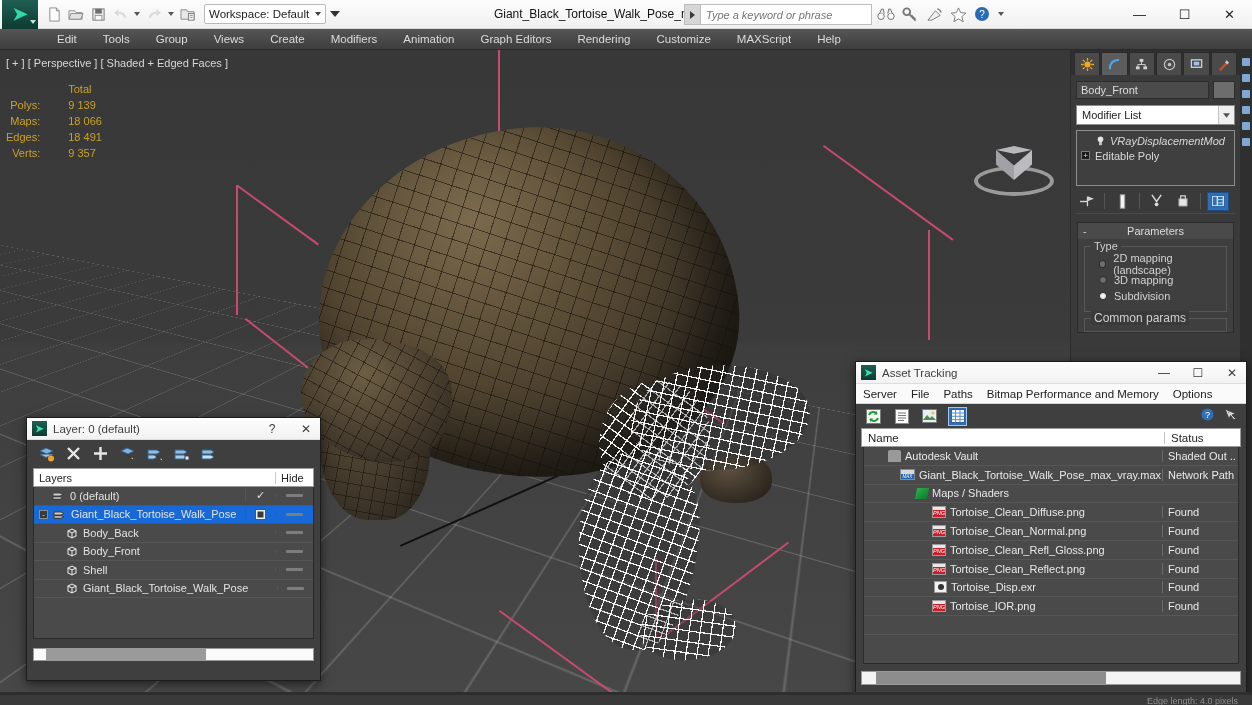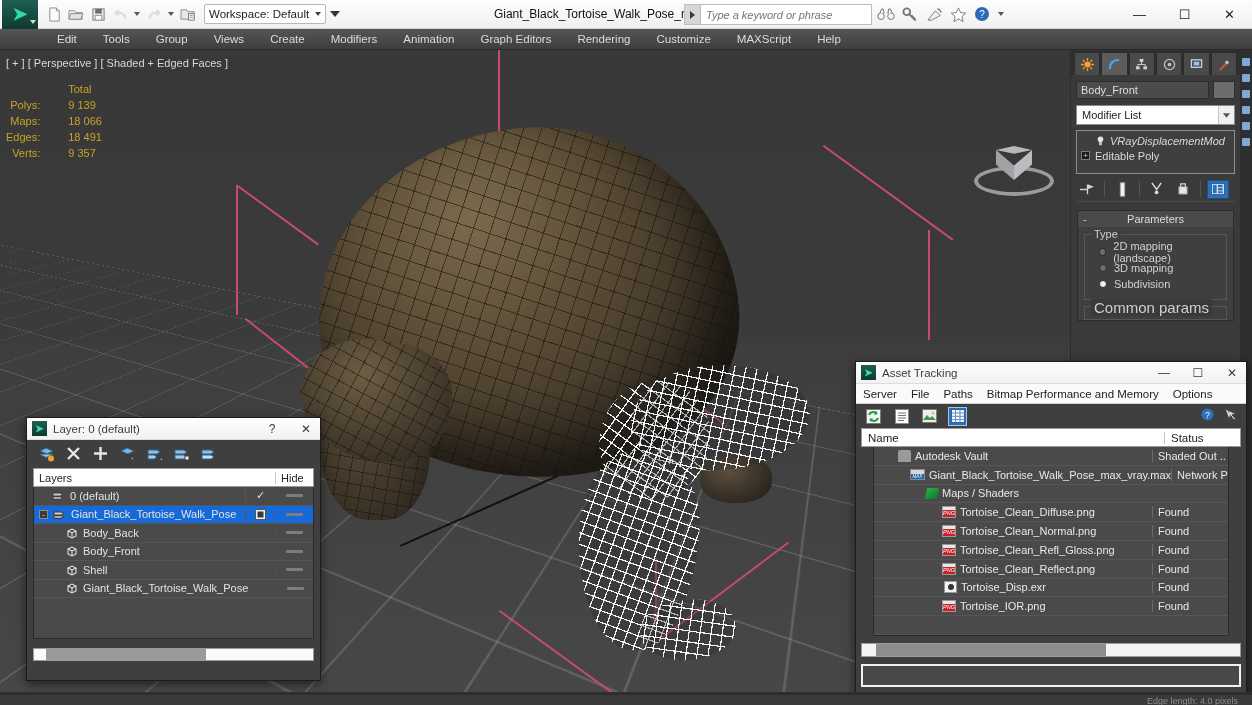--- a/index.html
+++ b/index.html
@@ -194,21 +194,21 @@
   }
   .color-swatch { width: 22px; height: 18px; background:#6d6d6d; border:1px solid #2d2d2d; }
   .modlist {
     margin: 6px 5px 0 5px; height: 20px; background:#fff; border:1px solid #8b8b8b;
     display:flex; align-items:center; justify-content:space-between;
     font-size:11px; color:#222; padding-left:5px;
   }
   .modlist-caret { width:16px; height:18px; background:#f0f0f0; border-left:1px solid #c4c4c4;
     display:flex;align-items:center;justify-content:center;}
   .modstack {
-    margin: 5px 5px 0 5px; height: 44px; background:#3f3f3f; border:1px solid #8d8d8d; padding:2px;
+    margin: 5px 5px 0 5px; height: 56px; background:#3f3f3f; border:1px solid #8d8d8d; padding:2px;
   }
   .mod-row { height: 15px; display:flex; align-items:center; gap:5px; font-size:11px; color:#d9d9d9; padding-left:2px;}
   .mod-row.italic { font-style: italic; padding-left: 16px; }
   .mod-icon { width:10px; height:10px; display:flex; align-items:center; justify-content:center; }
   .plusbox { width:9px;height:9px;background:#1a1a1a;border:1px solid #7a7a7a;color:#ddd;
     font-size:8px;line-height:7px;text-align:center;}
   .mod-toolbar { margin: 6px 5px 0 5px; height: 22px; display:flex; align-items:center; gap:4px;
     border-bottom:1px solid #4a4a4a; padding-bottom:3px;}
   .mtool { width: 22px; height: 19px; display:flex; align-items:center; justify-content:center; }
   .mtool.sel { background:#2f6fb5; border:1px solid #1d4f86; }
@@ -219,21 +219,21 @@
   .rollout-hdr { height:16px; background:#4a4a4a; display:flex; align-items:center;
     font-size:11px; color:#ddd; justify-content:center; position:relative;}
   .rollout-hdr .minus { position:absolute; left:5px; color:#ccc; font-size:11px; }
   .grp { margin: 7px 6px 4px 6px; border:1px solid #575757; padding: 9px 6px 7px 6px; position:relative; }
   .grp-label { position:absolute; left:6px; top:-7px; background:#3f3f3f; padding: 0 3px;
     font-size:11px; color:#cfcfcf;}
   .radio-row { display:flex; align-items:center; gap:7px; height:16px; font-size:11px; color:#d2d2d2; padding-left:8px;}
   .radio { width:8px; height:8px; border-radius:50%; background:#6e6e6e; border:1px solid #2c2c2c;}
   .radio.on { background:#f2f2f2; }
   .grp2 { margin: 6px 6px 0 6px; border:1px solid #575757; height: 14px; position:relative; }
-  .grp2-label { position:absolute; left:6px; top:-8px; background:#3a3a3a; padding:0 3px; font-size:15px; color:#cfcfcf;}
+  .grp2-label { position:absolute; left:6px; top:-8px; background:#3a3a3a; padding:0 3px; font-size:12px; color:#cfcfcf;}
 
   
   .right-strip { position:absolute; left:1240px; top:50px; width:12px; height:645px; background:#2f2f2f; }
   .rs-dot { width:8px; height:8px; margin:8px auto; background:#7fa8d4; border-radius:1px; }
 
   
   .dlg { position: absolute; background: #3f3f3f; border: 1px solid #1c1c1c; box-shadow: 0 3px 10px rgba(0,0,0,.55); }
   .layer-dlg { left: 26px; top: 417px; width: 295px; height: 264px; }
   .dlg-title {
     height: 22px; background: linear-gradient(#fdfdfd,#f2f2f2); display:flex; align-items:center;
@@ -274,21 +274,21 @@
     font-size: 11.5px; color:#222; border-bottom:1px solid #d4d4d4;}
   .at-menu span { padding: 0 7px; line-height: 20px; }
   .at-toolbar { height: 24px; background:#3f3f3f; display:flex; align-items:center; gap:9px; padding-left:8px; position:relative;}
   .at-tbtn { width:19px; height:19px; display:flex;align-items:center;justify-content:center; }
   .at-tbtn.sel { background:#2f6fb5; border:1px solid #9fc6ec; }
   .at-help { position:absolute; right: 8px; display:flex; gap:8px; }
   .at-hdr { margin: 0 5px; height: 19px; background:#fff; border:1px solid #9a9a9a;
     display:flex; align-items:center; font-size:11.5px; color:#222; }
   .at-hdr .n { flex:1; padding-left:6px; }
   .at-hdr .s { width: 76px; border-left:1px solid #c4c4c4; padding-left:6px; }
-  .at-body { margin: 0 17px; height: 189px; background:#4a4a4a; border:1px solid #2a2a2a; border-top:none; overflow:hidden;}
+  .at-body { margin: 0 7px; height: 217px; background:#4a4a4a; border:1px solid #2a2a2a; border-top:none; overflow:hidden;}
   .arow { height: 18.8px; display:flex; align-items:center; font-size:11px; color:#e8e8e8;
     border-bottom:1px solid #565656; }
   .arow .an { flex:1; display:flex; align-items:center; gap:4px; }
   .arow .as { width: 76px; border-left:1px solid #6a6a6a; padding-left:5px; white-space:nowrap; overflow:hidden;}
   .at-hscroll { margin: 7px 5px 0 5px; height: 14px; background:#f4f4f4; border:1px solid #9a9a9a; }
   .at-hthumb { height: 12px; width: 230px; background:#8d8d8d; margin-left: 14px; }
   .at-status { margin: 7px 5px 0 5px; height: 23px; background:#484848; border:2px solid #f2f2f2; }
   .png-ico { width:14px; height:12px; background:#e8e8e8; border:1px solid #9a9a9a; position:relative;}
   .png-ico i { position:absolute; left:0; bottom:0; right:0; height:7px; background:#c8202a;
     color:#fff; font-size:5.5px; line-height:7px; text-align:center; font-family:"Liberation Sans",sans-serif;}

